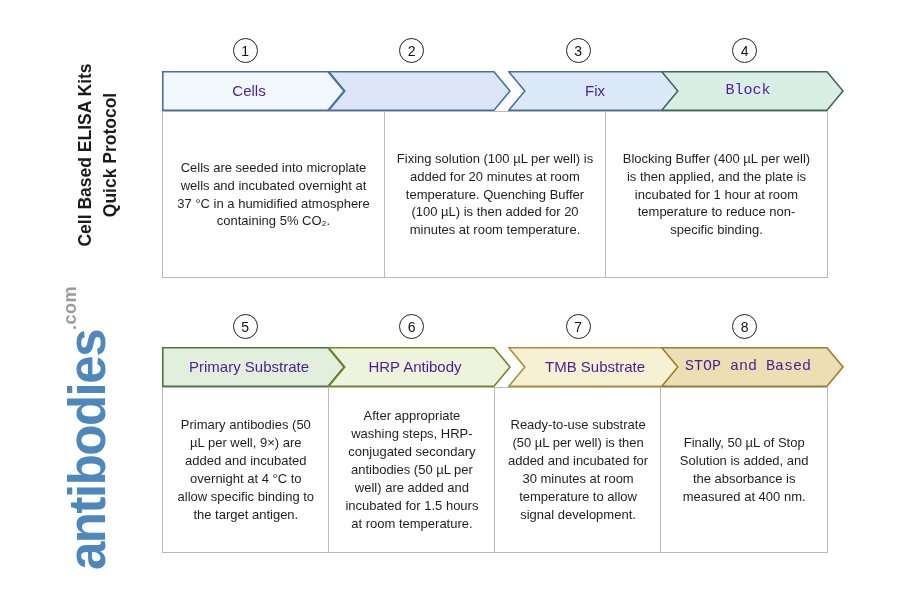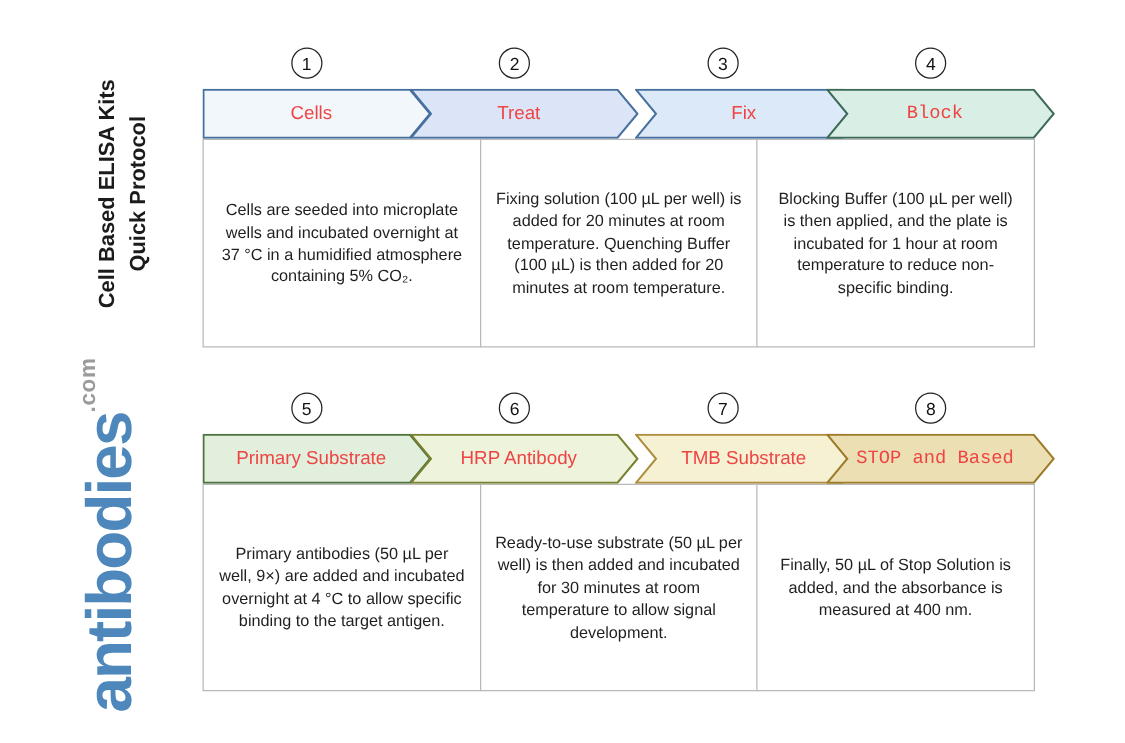--- a/index.html
+++ b/index.html
@@ -34,21 +34,21 @@
   }
   .arrows-row{ position:relative; height:40px; }
   .arrow{ position:absolute; top:0; width:183px; height:40px; }
   .arrow:nth-child(1){ left:0; }
   .arrow:nth-child(2){ left:166px; }
   .arrow:nth-child(3){ left:346px; }
   .arrow:nth-child(4){ left:499px;font-family:Liberation Mono, monospace; }
   .arrow svg{ display:block; }
   .arrow .arrow-label{
     position:absolute; left:6px; top:0; width:162px; height:40px; line-height:40px;
-    text-align:center; font-size:15px; color:#ef4444;
+    text-align:center; font-size:15px; color:#4c1d95;
   }
   .boxes-row{ display:flex; }
   .desc-box{
     box-sizing:border-box; flex:1 1 0; border:1.5px solid #b9b9b9; background:#fff;
     display:flex; align-items:center; justify-content:center; padding:8px 11px;
   }
   .desc-box + .desc-box{ margin-left:-1.5px; }
   .row-1 .desc-box{ height:167px; }
   .row-2 .desc-box{ height:166px; }
   .desc-text{ text-align:center; font-size:13px; line-height:1.38; color:#1f1f1f; }
@@ -97,21 +97,20 @@
         <div class="arrow">
           <svg width="183" height="40" viewBox="0 0 183 40">
             <path d="M0.8,0.8 L166,0.8 L182,20 L166,39.2 L0.8,39.2 Z" stroke-width="1.6" fill="#f2f7fb" stroke="#47709e"></path>
           </svg>
           <span class="arrow-label">Cells</span>
         </div>
         <div class="arrow">
           <svg width="183" height="40" viewBox="0 0 183 40">
             <path d="M0.8,0.8 L166,0.8 L182,20 L166,39.2 L0.8,39.2 L16.8,20 Z" stroke-width="1.6" fill="#dce5f7" stroke="#47709e"></path>
           </svg>
-          <span class="arrow-label">Treat</span>
         </div>
         <div class="arrow">
           <svg width="183" height="40" viewBox="0 0 183 40">
             <path d="M0.8,0.8 L166,0.8 L182,20 L166,39.2 L0.8,39.2 L16.8,20 Z" stroke-width="1.6" fill="#dce9f8" stroke="#47709e"></path>
           </svg>
           <span class="arrow-label">Fix</span>
         </div>
         <div class="arrow">
           <svg width="183" height="40" viewBox="0 0 183 40">
             <path d="M0.8,0.8 L166,0.8 L182,20 L166,39.2 L0.8,39.2 L16.8,20 Z" stroke-width="1.6" fill="#d9efe6" stroke="#3c6a57"></path>
@@ -120,21 +119,21 @@
         </div>
       </div>
       <div class="boxes-row">
         <div class="desc-box">
             <div class="desc-text">Cells are seeded into microplate wells and incubated overnight at 37 °C in a humidified atmosphere containing 5% CO₂.</div>
           </div>
         <div class="desc-box">
             <div class="desc-text">Fixing solution (100 µL per well) is added for 20 minutes at room temperature. Quenching Buffer (100 µL) is then added for 20 minutes at room temperature.</div>
           </div>
         <div class="desc-box">
-            <div class="desc-text">Blocking Buffer (100 µL per well) is then applied, and the plate is incubated for 1 hour at room temperature to reduce non-specific binding.</div>
+            <div class="desc-text">Blocking Buffer (400 µL per well) is then applied, and the plate is incubated for 1 hour at room temperature to reduce non-specific binding.</div>
           </div>
       </div>
     </div>
 
     <div class="step-group row-2">
       <div class="circles-row">
         <div class="circle-cell">
             <div class="num-circle">
               <span>5</span>
             </div>
@@ -179,20 +178,23 @@
             <path d="M0.8,0.8 L166,0.8 L182,20 L166,39.2 L0.8,39.2 L16.8,20 Z" stroke-width="1.6" fill="#ecdfb4" stroke="#9c7c28"></path>
           </svg>
           <span class="arrow-label">STOP and Based</span>
         </div>
       </div>
       <div class="boxes-row">
         <div class="desc-box">
             <div class="desc-text">Primary antibodies (50 µL per well, 9×) are added and incubated overnight at 4 °C to allow specific binding to the target antigen.</div>
           </div>
         <div class="desc-box">
+            <div class="desc-text">After appropriate washing steps, HRP-conjugated secondary antibodies (50 µL per well) are added and incubated for 1.5 hours at room temperature.</div>
+          </div>
+        <div class="desc-box">
             <div class="desc-text">Ready-to-use substrate (50 µL per well) is then added and incubated for 30 minutes at room temperature to allow signal development.</div>
           </div>
         <div class="desc-box">
             <div class="desc-text">Finally, 50 µL of Stop Solution is added, and the absorbance is measured at 400 nm.</div>
           </div>
       </div>
     </div>
 
   </div>
 </div>

